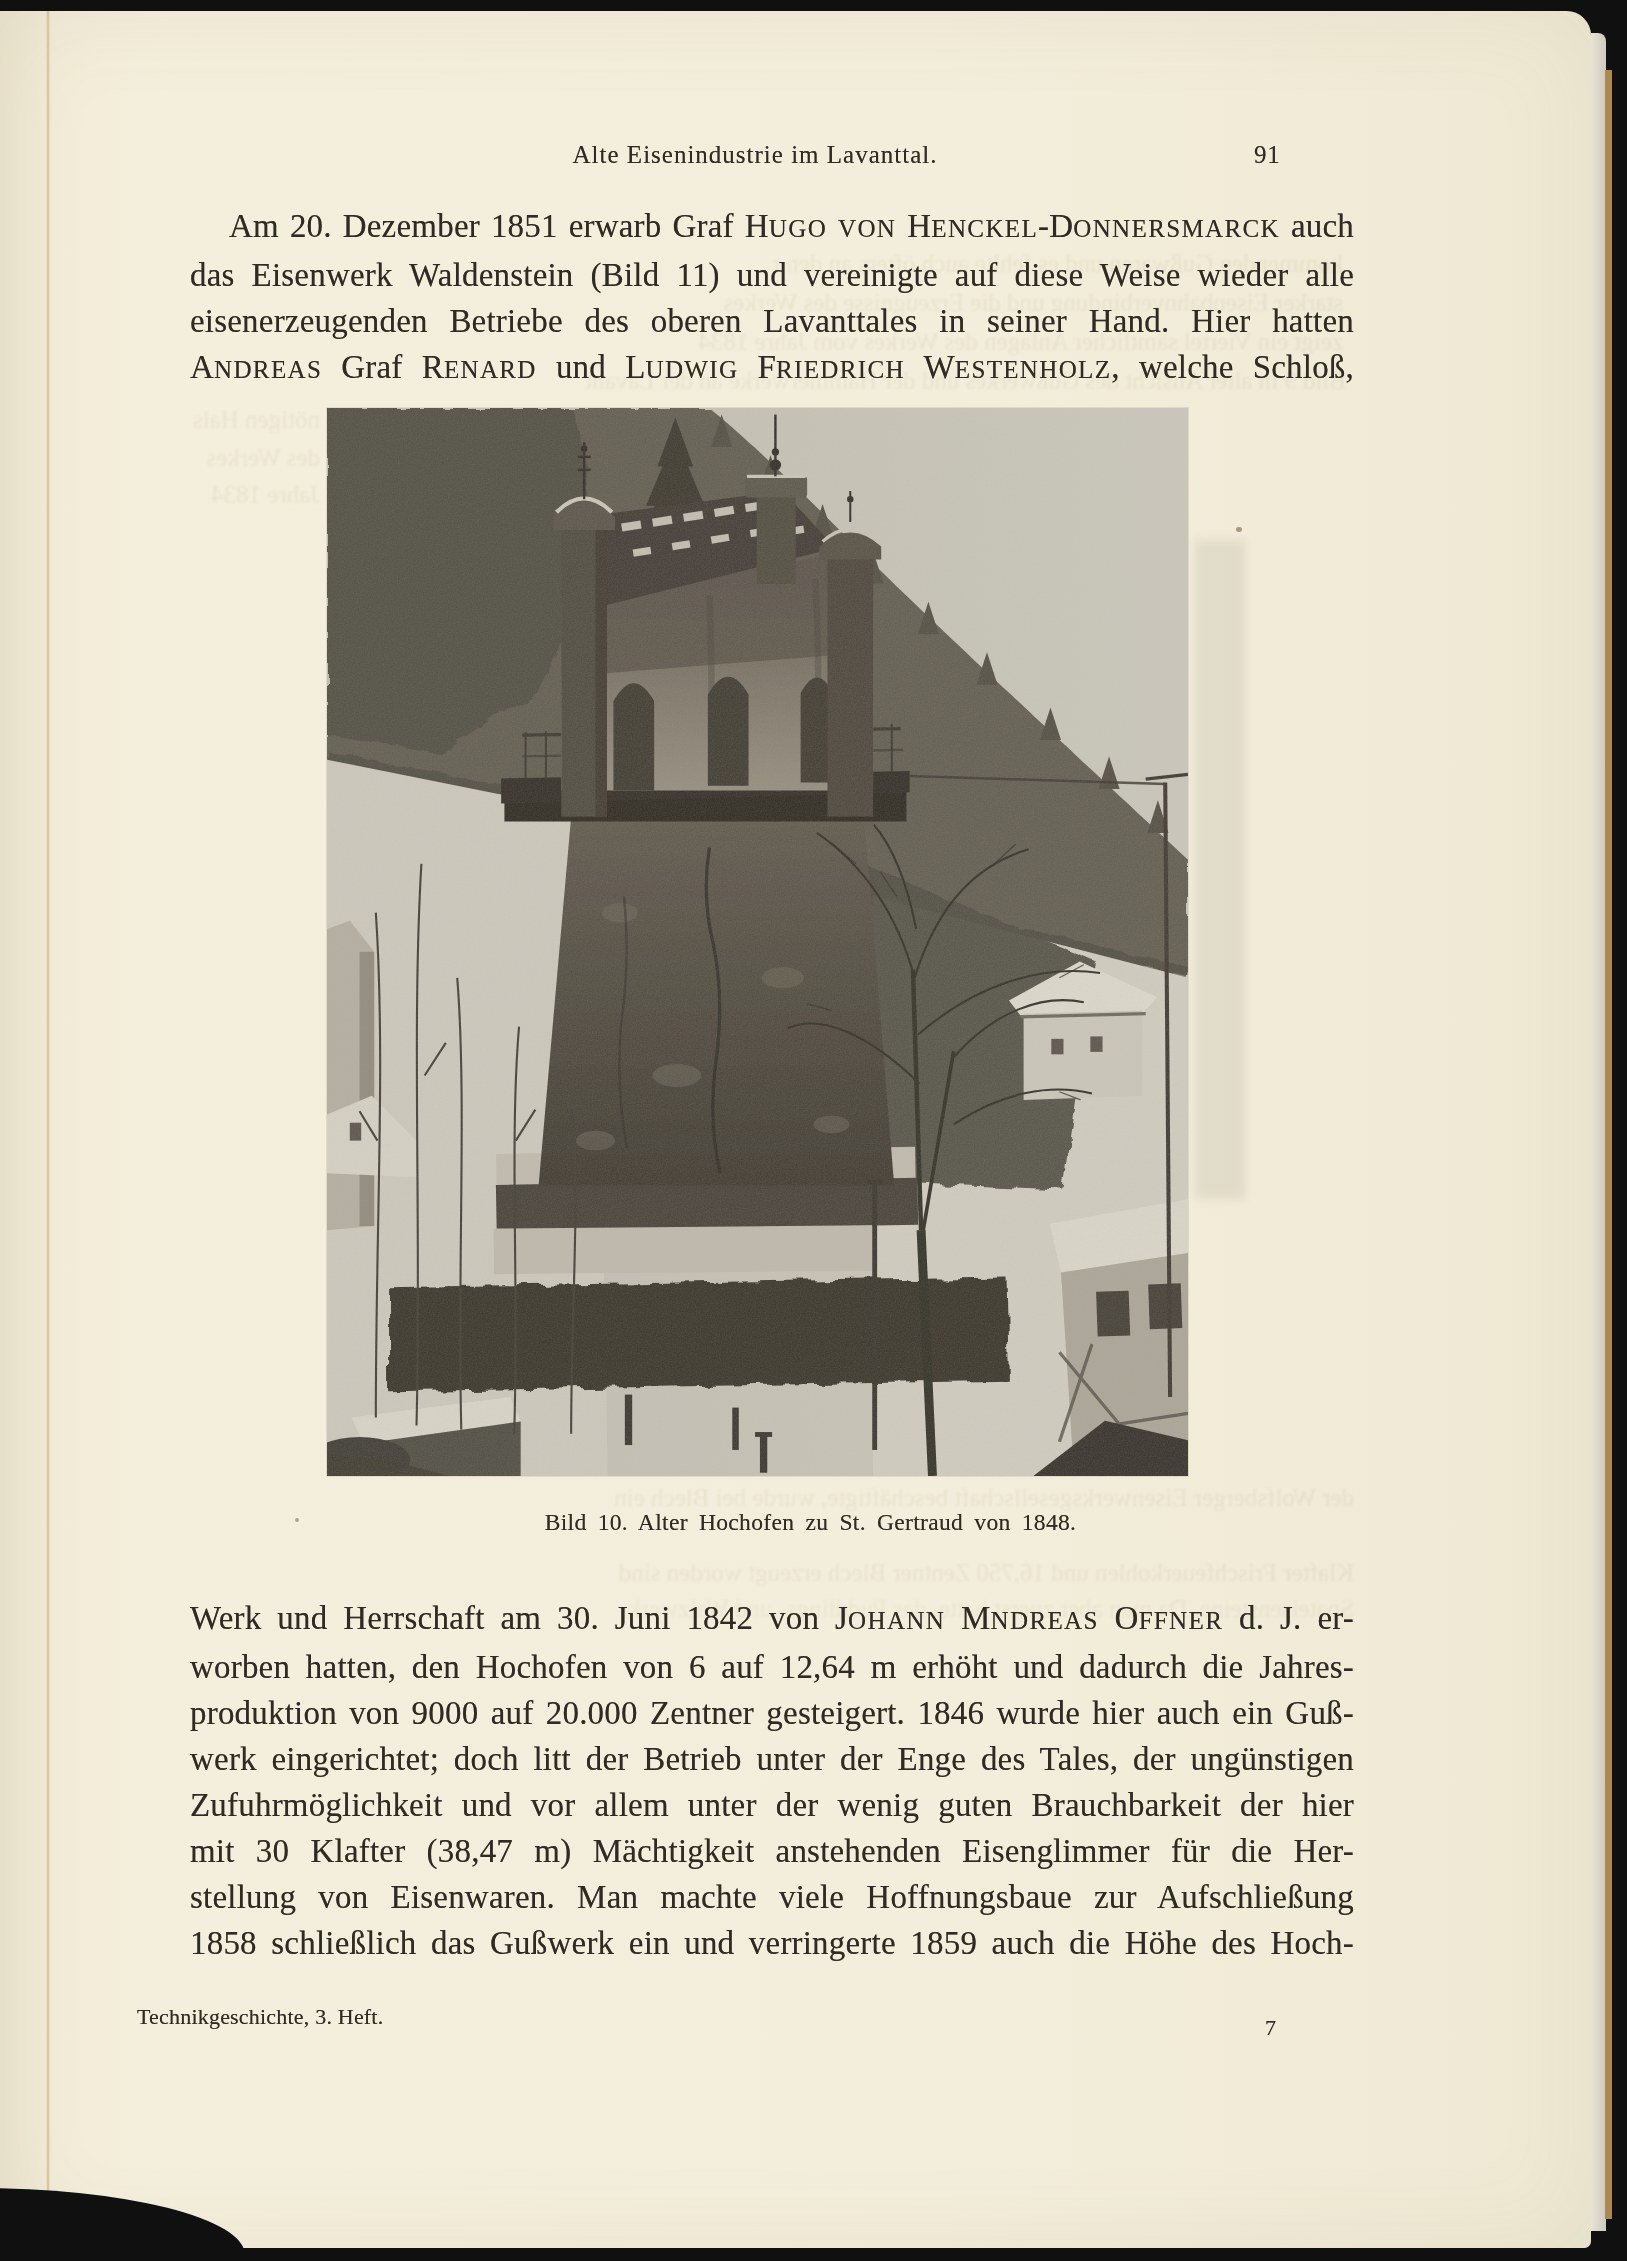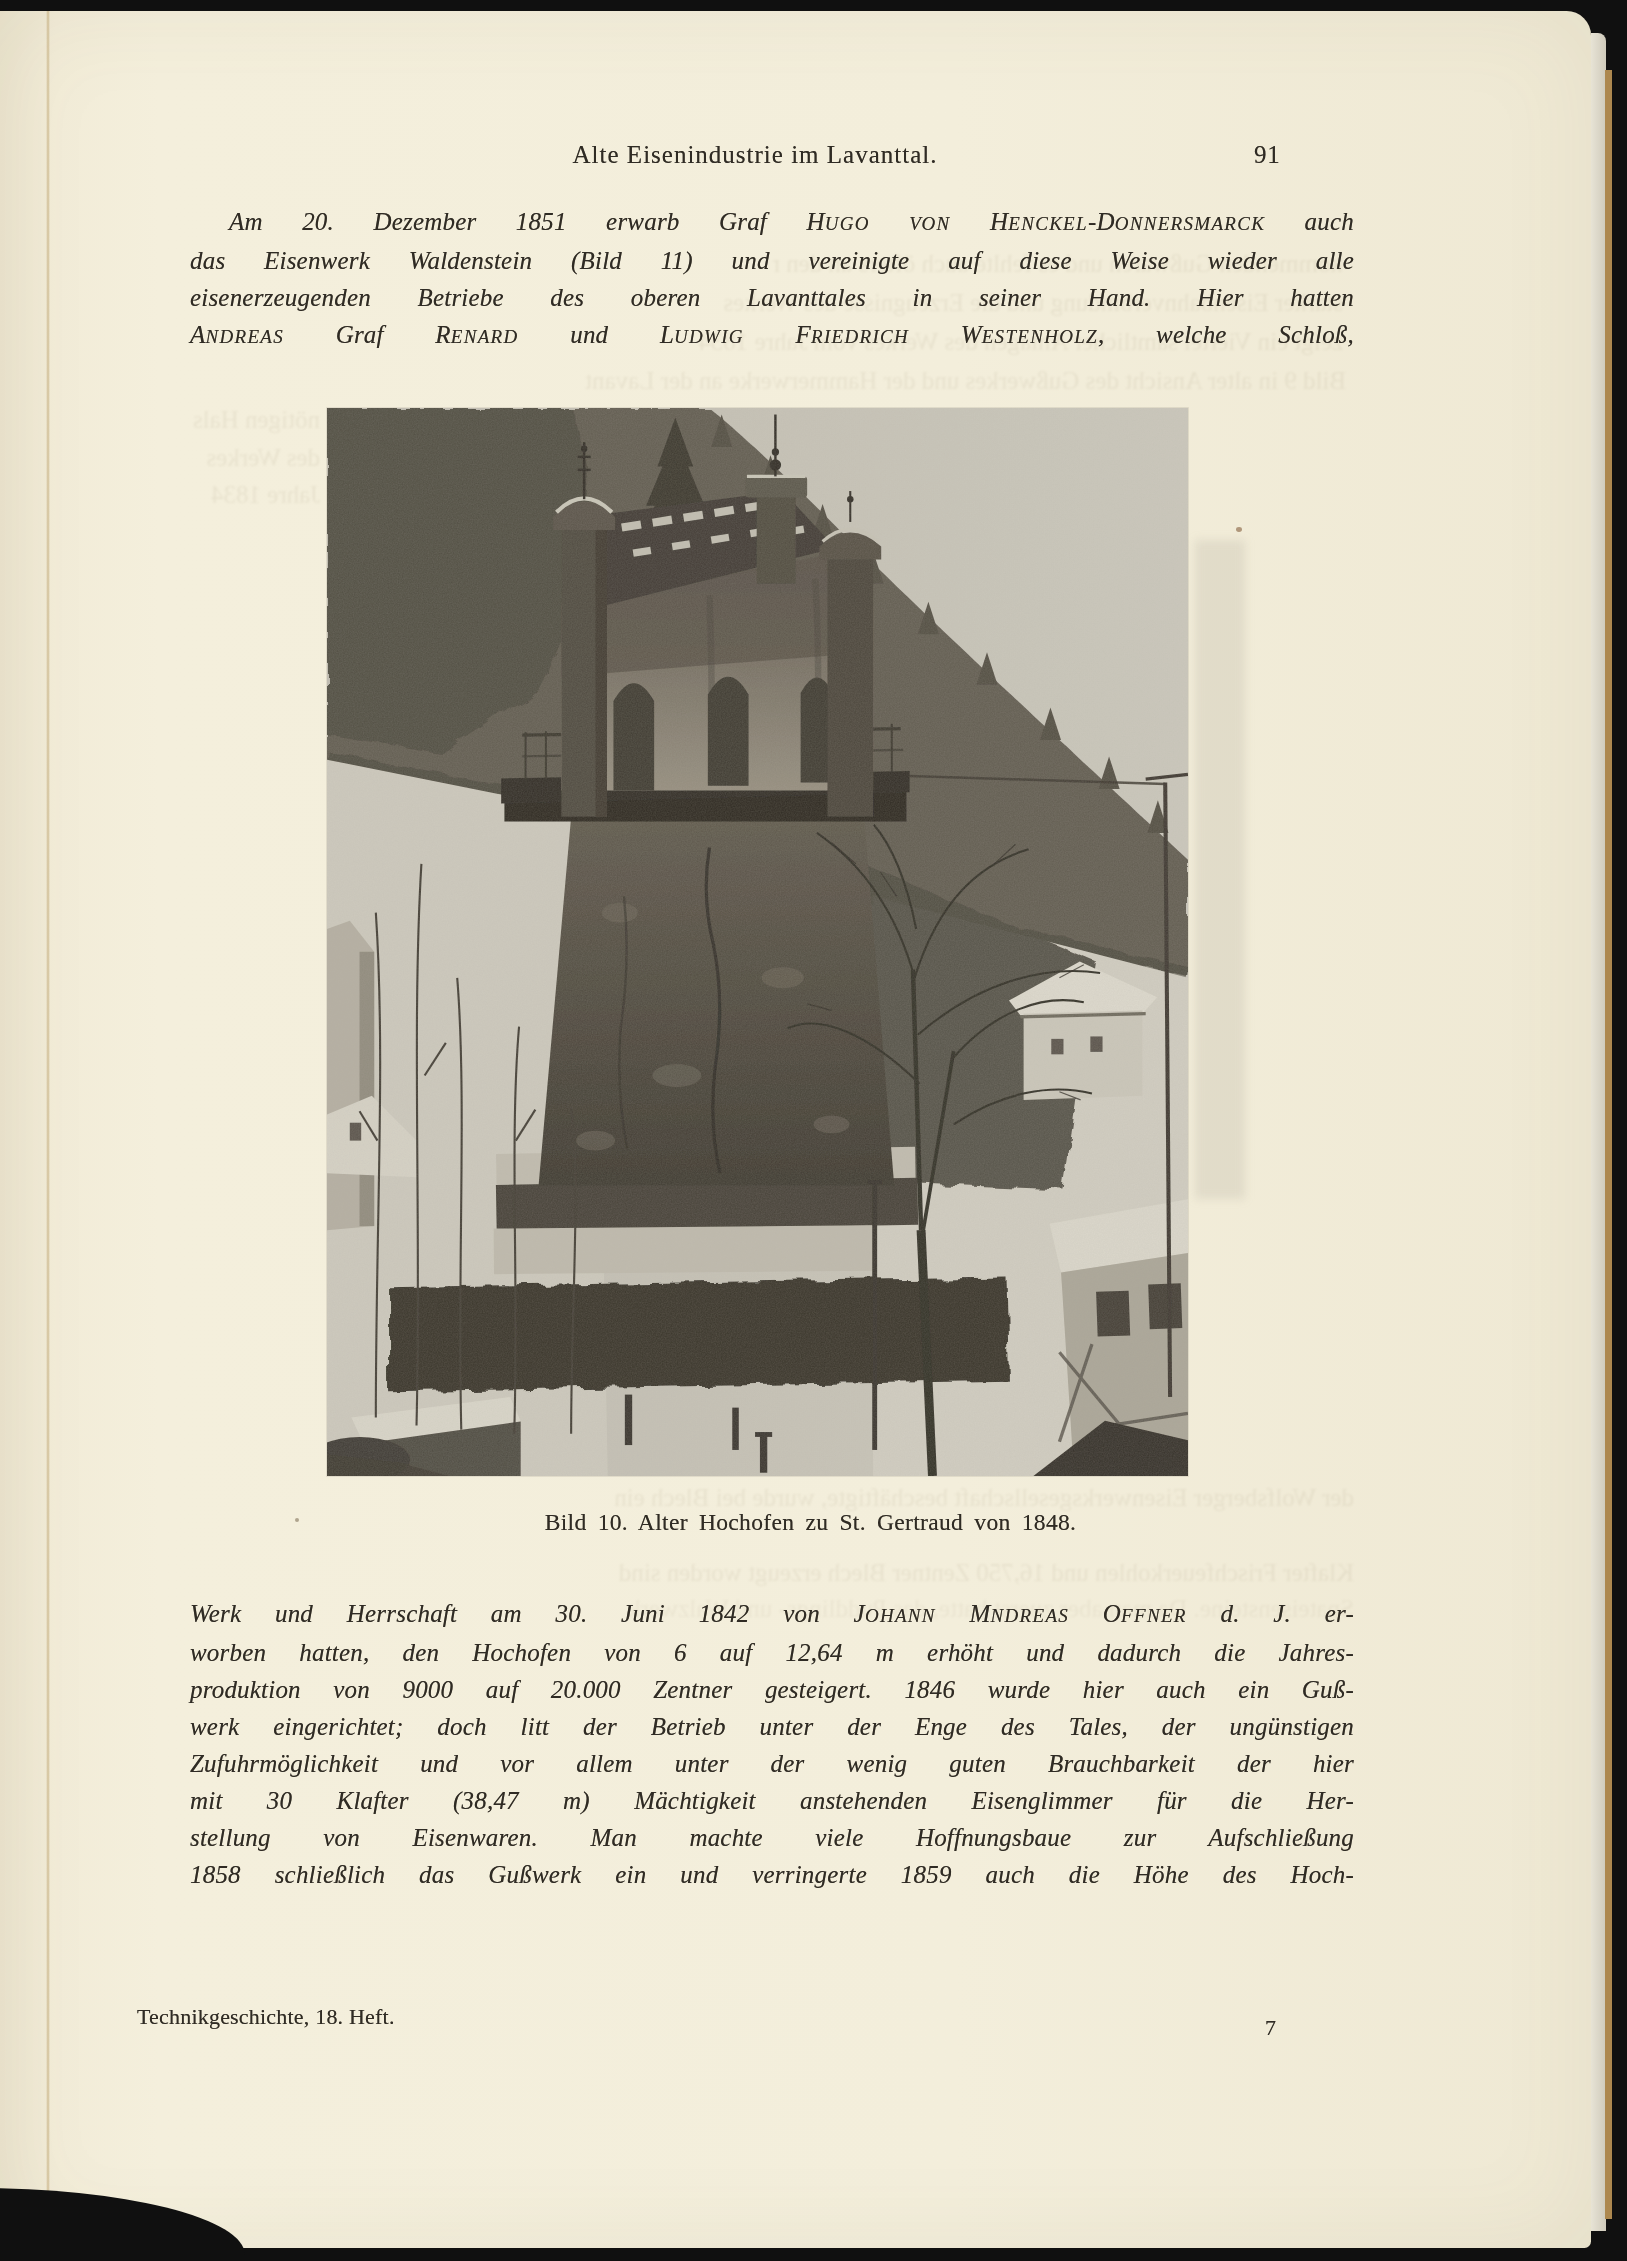--- a/index.html
+++ b/index.html
@@ -20,21 +20,21 @@
         background:#ad884f;filter:blur(0.5px);}
   .corner-curl{position:absolute;left:-24.4px;top:2188px;width:269px;height:90px;
         background:#101010;border-top-right-radius:269px 67px;}
 
   
   .ink{color:#2f2b24;text-shadow:0 0 0.6px rgba(47,40,30,.55);}
   .running-head{position:absolute;left:173px;top:130px;width:1164px;text-align:center;
         font-size:25px;letter-spacing:1px;}
   .page-number{position:absolute;left:1254px;top:130px;width:78px;
         font-size:25px;letter-spacing:0.8px;}
-  .para{position:absolute;font-size:25px;line-height:37px;letter-spacing:0.2px;font-style:italic;}
+  .para{position:absolute;font-size:33px;line-height:46px;letter-spacing:0.2px;}
   .para .tline{text-align:justify;text-align-last:justify;white-space:nowrap;}
   .p1{left:190px;top:192px;width:1164px;}
   .p1 .tline:first-child{text-indent:39px;}
   .p2{left:190px;top:1584px;width:1164px;}
   .scr{font-size:.76em;letter-spacing:1.3px;}
   .caption{position:absolute;left:269px;top:1498px;width:1083px;text-align:center;
         font-size:23.6px;word-spacing:4.9px;letter-spacing:0.3px;}
   .footer-imprint{position:absolute;left:137px;top:1993px;font-size:22px;letter-spacing:0.2px;}
   .signature-mark{position:absolute;left:1254px;top:2004px;width:33px;text-align:center;font-size:22px;}
 
@@ -334,21 +334,21 @@
         <div class="tline">Werk und Herrschaft am 30. Juni 1842 von <span><span>J</span><span class="scr">OHANN</span></span> <span><span>M</span><span class="scr">NDREAS</span></span> <span><span>O</span><span class="scr">FFNER</span></span> d. J. er-</div>
         <div class="tline">worben hatten, den Hochofen von 6 auf 12,64 m erhöht und dadurch die Jahres-</div>
         <div class="tline">produktion von 9000 auf 20.000 Zentner gesteigert. 1846 wurde hier auch ein Guß-</div>
         <div class="tline">werk eingerichtet; doch litt der Betrieb unter der Enge des Tales, der ungünstigen</div>
         <div class="tline">Zufuhrmöglichkeit und vor allem unter der wenig guten Brauchbarkeit der hier</div>
         <div class="tline">mit 30 Klafter (38,47 m) Mächtigkeit anstehenden Eisenglimmer für die Her-</div>
         <div class="tline">stellung von Eisenwaren. Man machte viele Hoffnungsbaue zur Aufschließung</div>
         <div class="tline">1858 schließlich das Gußwerk ein und verringerte 1859 auch die Höhe des Hoch-</div>
       </div>
 
-    <div class="footer-imprint ink">Technikgeschichte, 18. Heft.</div>
+    <div class="footer-imprint ink">Technikgeschichte, 3. Heft.</div>
     <div class="signature-mark ink">7</div>
 
     <div class="speck speck1"></div>
     <div class="speck speck2"></div>
   </div>
 
   <div class="edge-white"></div>
   <div class="edge-tan"></div>
   <div class="corner-curl"></div>
 </div>

